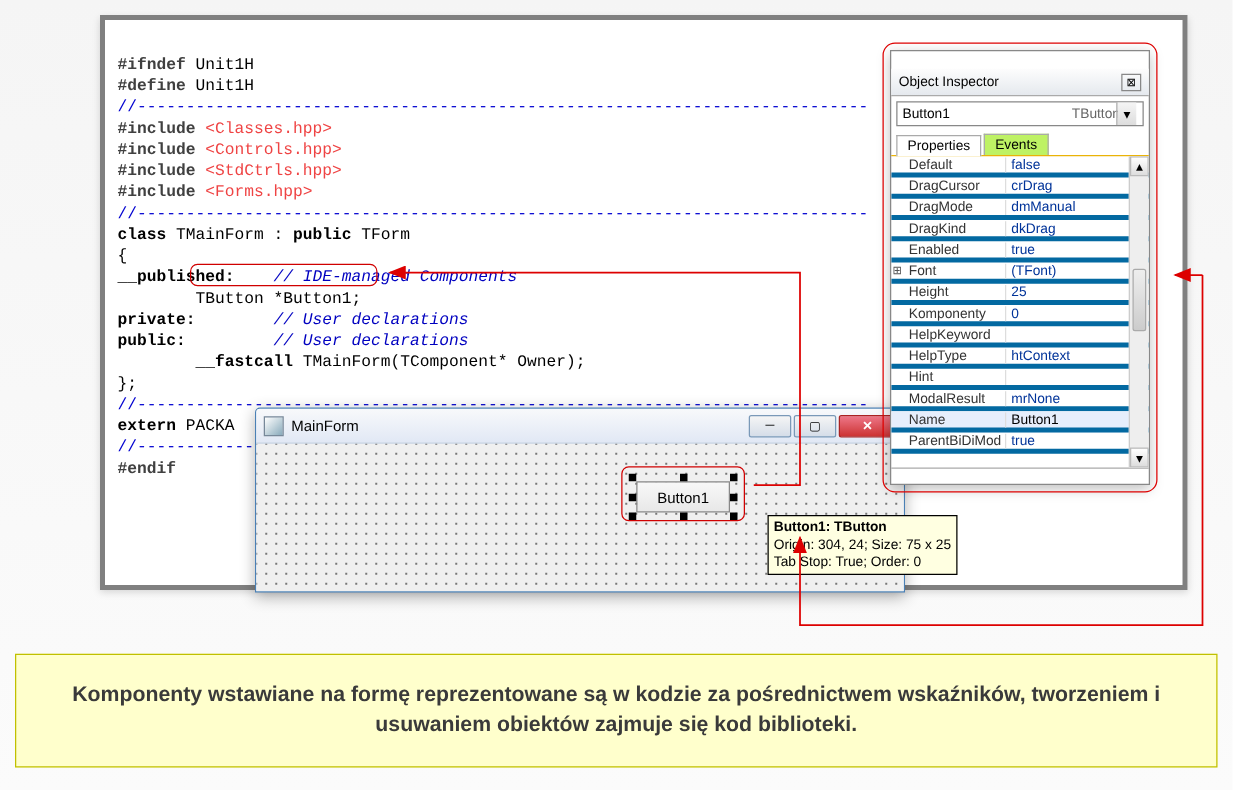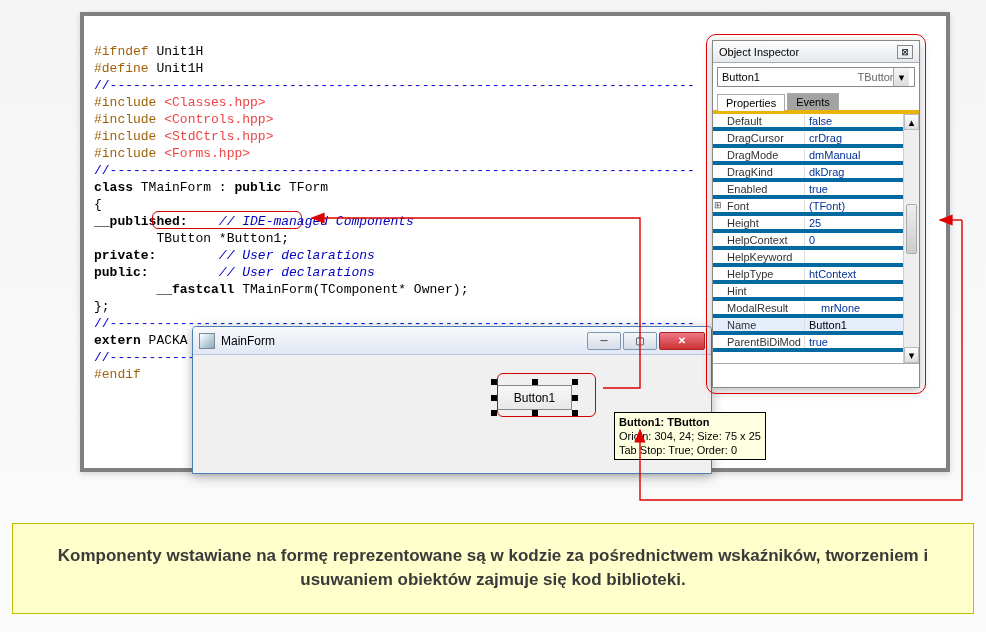--- a/index.html
+++ b/index.html
@@ -23,36 +23,36 @@
 }
 .code-area {
   position: absolute;
   left: 10px;
   top: 10px;
   font-family: "Courier New", monospace;
   font-size: 13px;
   line-height: 17px;
   white-space: pre;
 }
-.kw-green { color: #a16207; font-weight: normal; text-align: center; }
+.kw-green { color: #404040; font-weight: bold; text-align: center; }
 .kw-black { color: #000; font-weight: bold; }
 .str-blue { color: #ef4444; }
 .cmt-dash { color: #0000d0; }
 .cmt-italic { color: #0000c0; font-style: italic; }
 
 .highlight-box {
   position: absolute;
   border: 1px solid #d00000;
   border-radius: 6px;
 }
 
 
 .form-win {
   position: absolute;
-  left: 108px;
+  left: 120px;
   top: 310px;
   width: 520px;
   height: 148px;
   border: 1px solid #4a80b5;
   border-radius: 4px 4px 0 0;
   background: #fff;
   box-shadow: 0 3px 12px rgba(0,0,0,0.3);
   overflow: hidden;
 }
 .form-titlebar {
@@ -141,20 +141,21 @@
   box-shadow: 0 3px 10px rgba(0,0,0,0.25);
   font-size: 11px;
   font-family: Tahoma, sans-serif;
 }
 .insp-title {
   height: 22px;
   background: linear-gradient(#fdfdfd,#e5e9ee);
   border-bottom: 1px solid #aaa;
   display: flex; align-items: center;
   padding: 0 6px;
+  margin-top: 14px;
 }
 .insp-close {
   margin-left: auto; width: 16px; height: 14px;
   border: 1px solid #888;
   display: flex; align-items:center; justify-content:center;
   font-size: 9px;
 }
 .insp-combo {
   margin: 4px;
   height: 20px;
@@ -166,27 +167,27 @@
 .insp-combo .type { margin-left: auto; color: #666; margin-right: 14px; }
 .insp-combo .dd {
   position: absolute; right: 5px; width: 16px; height: 18px;
   border-left: 1px solid #aaa;
   display:flex;align-items:center;justify-content:center;
   background: linear-gradient(#f5f5f5,#ddd);
 }
 .insp-tabs {
   display: flex;
   padding: 2px 4px 0 4px;
-  border-bottom: 4px solid #eab308;
+  border-bottom: 1px solid #eab308;
 }
 .insp-tab {
   padding: 2px 8px;
   border: 1px solid #aaa;
   border-bottom: none;
-  background: #a3a3a3;
+  background: #bef264;
   margin-right: 2px;
   position: relative;
 }
 .insp-tab.active {
   background: #fff;
   top: 1px;
 }
 .prop-grid {
   height: 250px;
   overflow: hidden;
@@ -357,36 +358,36 @@
         </div>
         <div class="prop-row" style="padding-right: 16px;">
           <div class="prop-name expand">Font</div>
           <div class="prop-val">(TFont)</div>
         </div>
         <div class="prop-row" style="padding-right: 16px;">
           <div class="prop-name">Height</div>
           <div class="prop-val">25</div>
         </div>
         <div class="prop-row" style="padding-right: 16px;">
-          <div class="prop-name">HelpContext</div>
+          <div class="prop-name">Komponenty</div>
           <div class="prop-val">0</div>
         </div>
         <div class="prop-row" style="padding-right: 16px;">
           <div class="prop-name">HelpKeyword</div>
           <div class="prop-val"></div>
         </div>
         <div class="prop-row" style="padding-right: 16px;">
           <div class="prop-name">HelpType</div>
           <div class="prop-val">htContext</div>
         </div>
         <div class="prop-row" style="padding-right: 16px;">
           <div class="prop-name">Hint</div>
           <div class="prop-val"></div>
         </div>
-        <div class="prop-row" style="padding-right: 16px; gap: 12px;">
+        <div class="prop-row" style="padding-right: 16px;">
           <div class="prop-name">ModalResult</div>
           <div class="prop-val">mrNone</div>
         </div>
         <div class="prop-row sel" style="padding-right: 16px;">
           <div class="prop-name">Name</div>
           <div class="prop-val black">Button1</div>
         </div>
         <div class="prop-row" style="padding-right: 16px;">
           <div class="prop-name">ParentBiDiMod</div>
           <div class="prop-val">true</div>

